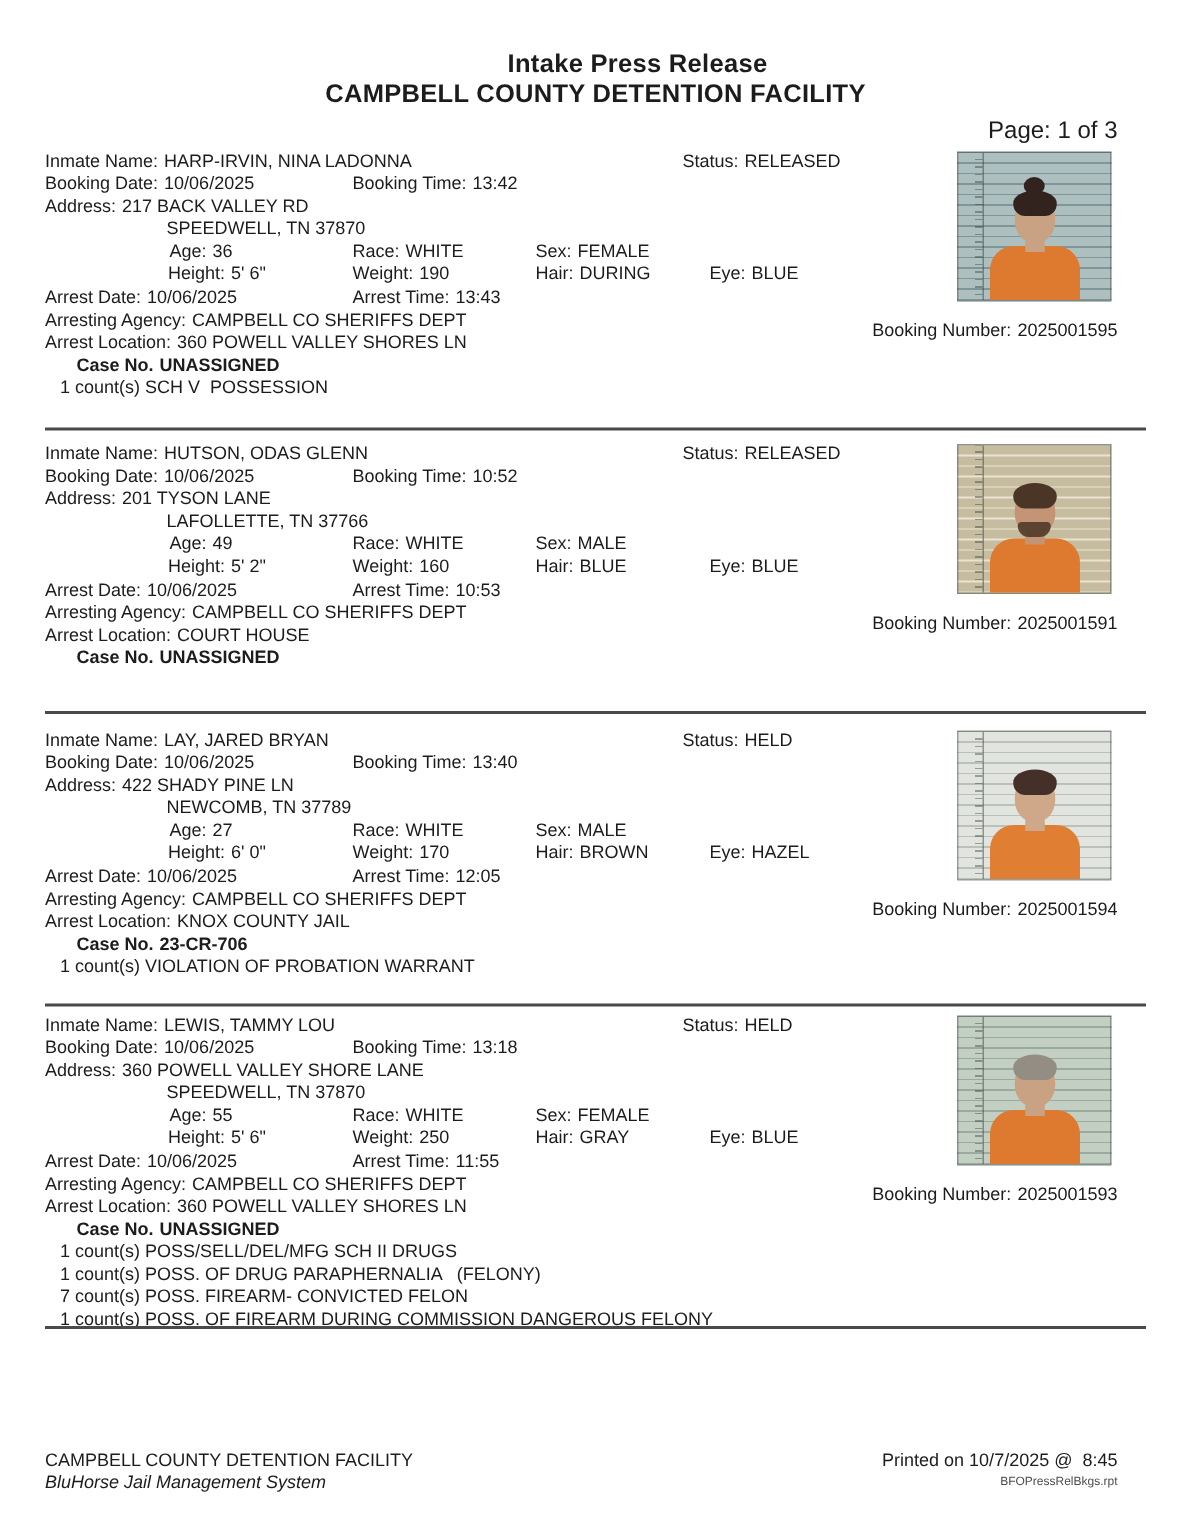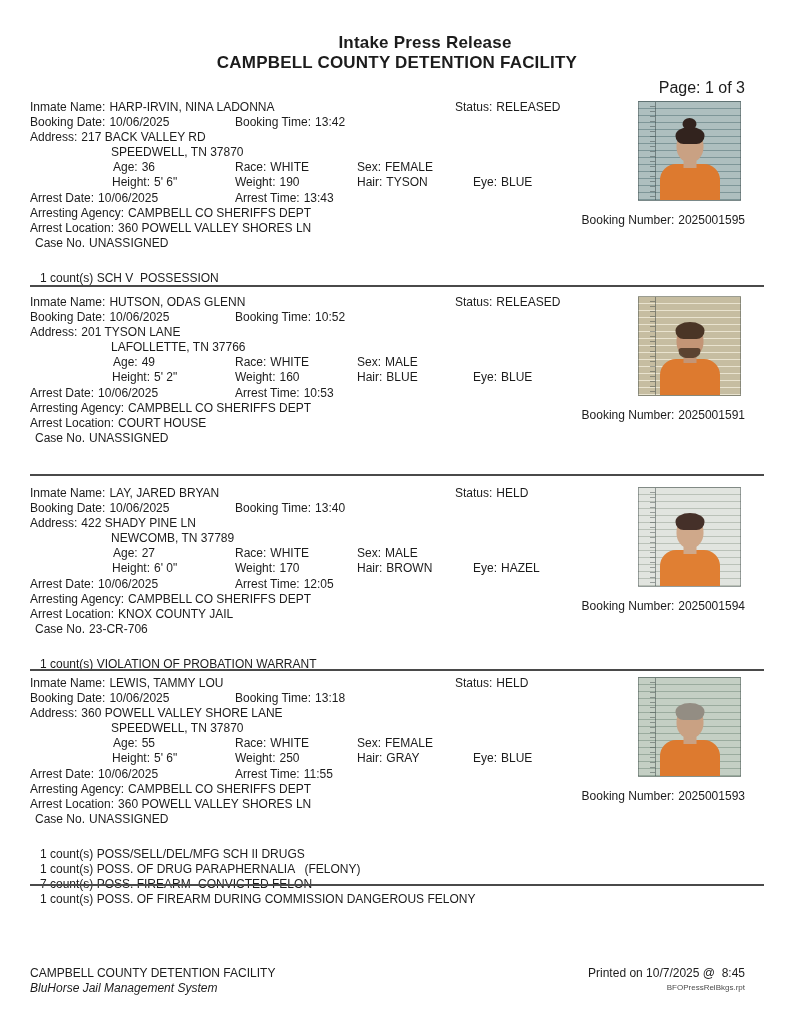--- a/index.html
+++ b/index.html
@@ -16,22 +16,22 @@
   .lbl{white-space:pre;}
   .val{white-space:pre;margin-left:4px;}
   .c0{left:0;}
   .c-b{left:205px;text-align:right;}
   .c-c{left:327px;}
   .c-d{left:443px;}
   .c-status{left:425px;}
   .c-age{left:83px;}
   .c-h{left:82px;}
   .c-addr2{left:38px;margin-left:43px;}
-  .c-case{left:5px;}
-  .c-charge{left:10px;margin-top:20px;}
+  .c-case{left:21px;font-weight:bold;}
+  .c-charge{left:10px;}
 
   .sep{position:absolute;left:30px;width:734px;height:0;border-top:2px solid #4a4a4a;}
 
   
   .photo{position:absolute;left:608px;top:1px;width:103px;height:100px;
          background:
            repeating-linear-gradient(180deg, rgba(0,0,0,0) 0 6px, var(--line) 6px 7px),
            var(--wall);
          border:1px solid rgba(60,70,70,.45);box-sizing:border-box;}
   .ruler{position:absolute;left:7px;top:0;bottom:0;width:9px;
@@ -82,21 +82,21 @@
       <span class="f c-addr2">SPEEDWELL, TN 37870</span>
     </div>
     <div class="row">
       <span class="f c-age"><span class="lbl">Age:</span><span class="val">36</span></span>
       <span class="f c-b"><span class="lbl">Race:</span><span class="val">WHITE</span></span>
       <span class="f c-c"><span class="lbl">Sex:</span><span class="val">FEMALE</span></span>
     </div>
     <div class="row">
       <span class="f c-h"><span class="lbl">Height:</span><span class="val">5' 6"</span></span>
       <span class="f c-b"><span class="lbl">Weight:</span><span class="val">190</span></span>
-      <span class="f c-c"><span class="lbl">Hair:</span><span class="val">TYSON</span></span>
+      <span class="f c-c"><span class="lbl">Hair:</span><span class="val">DURING</span></span>
       <span class="f c-d"><span class="lbl">Eye:</span><span class="val">BLUE</span></span>
     </div>
     <div class="row">
       <span class="f c0"><span class="lbl">Arrest Date:</span><span class="val">10/06/2025</span></span>
       <span class="f c-b"><span class="lbl">Arrest Time:</span><span class="val">13:43</span></span>
     </div>
     <div class="row">
       <span class="f c0"><span class="lbl">Arresting Agency:</span><span class="val">CAMPBELL CO SHERIFFS DEPT</span></span>
     </div>
     <div class="row">

